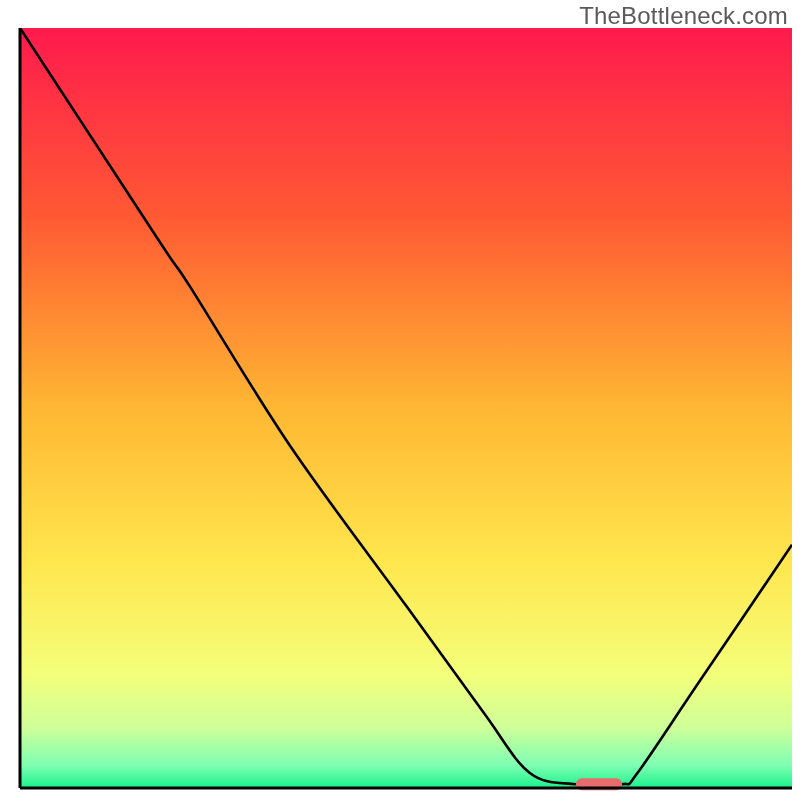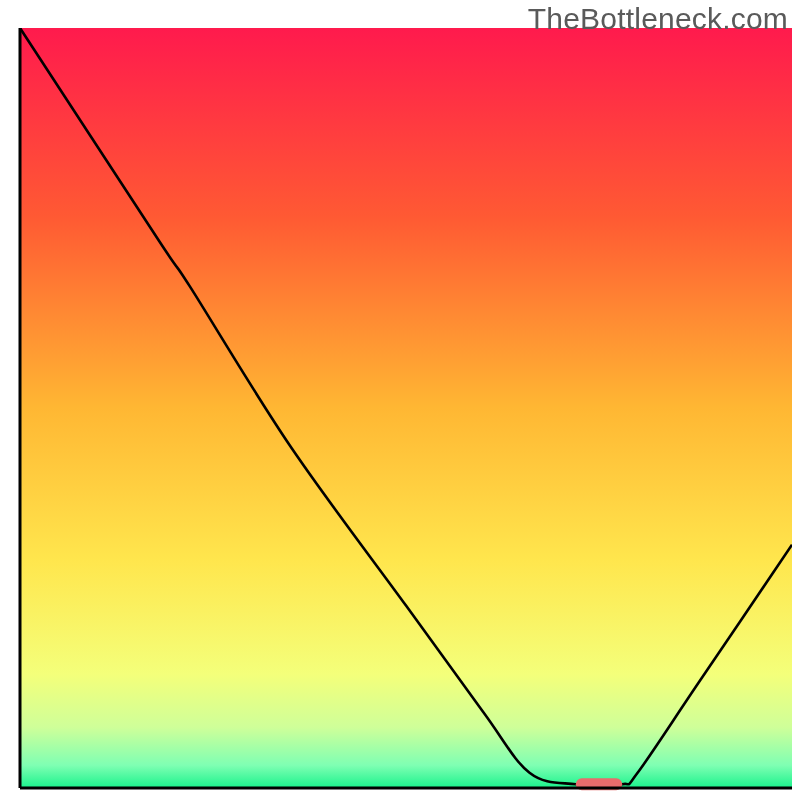--- a/index.html
+++ b/index.html
@@ -12,21 +12,21 @@
   }
   .chart-container {
     position: relative;
     width: 800px;
     height: 800px;
   }
   .watermark {
     position: absolute;
     top: 2px;
     right: 12px;
-    font-size: 30px;
+    font-size: 24px;
     font-weight: 500;
     color: #5a5a5a;
     letter-spacing: 0.2px;
     z-index: 10;
   }
   svg {
     display: block;
   }
 </style>
 </head>

